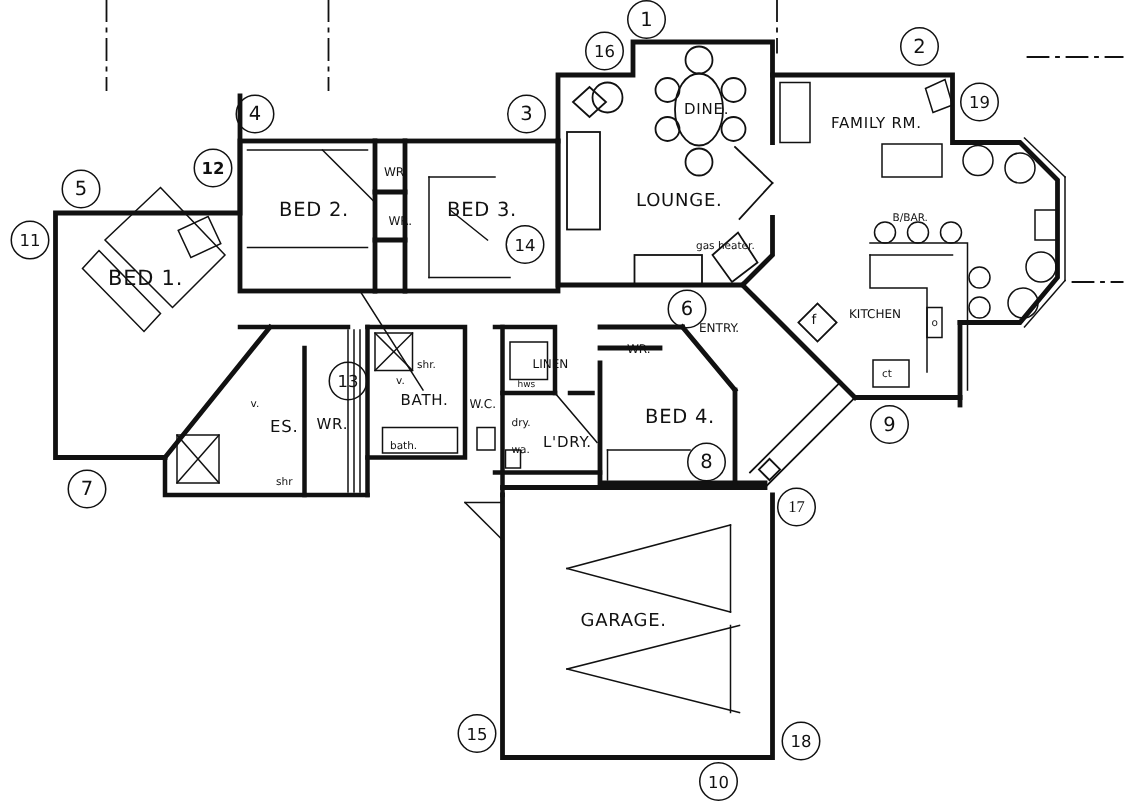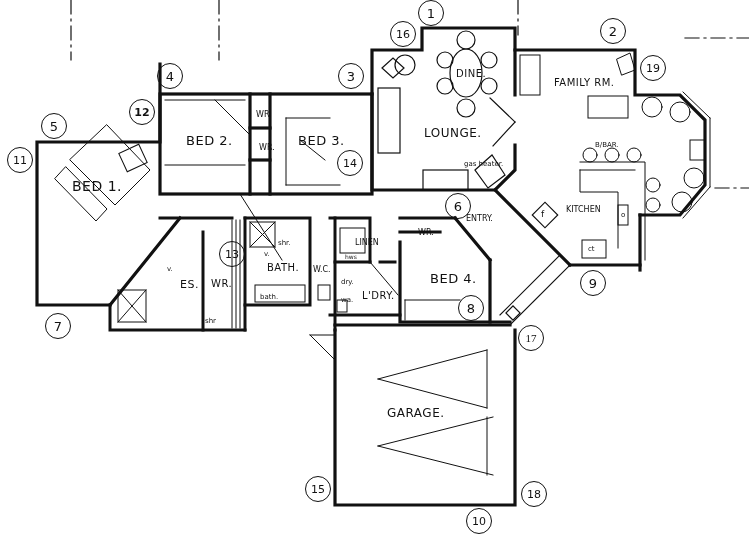--- a/index.html
+++ b/index.html
@@ -190,21 +190,21 @@
 <div class="lbl md" style="left:362px;top:290px;">L'DRY.</div>
 <div class="lbl" style="left:424px;top:126px;font-size:12px;">LOUNGE.</div>
 <div class="lbl md" style="left:456px;top:68px;">DINE.</div>
 <div class="lbl md" style="left:554px;top:77px;">FAMILY RM.</div>
 <div class="lbl sm" style="left:566px;top:205px;">KITCHEN</div>
 <div class="lbl sm" style="left:466px;top:214px;">ENTRY.</div>
 <div class="lbl" style="left:387px;top:406px;font-size:12px;">GARAGE.</div>
 
 <div class="lbl sm" style="left:424px;top:160px;font-size:7px;margin-left:40px;">gas heater.</div>
 <div class="lbl sm" style="left:595px;top:141px;font-size:7px;">B/BAR.</div>
-<div class="lbl sm" style="left:157px;top:317px;font-size:7px;padding-left:48px;">shr</div>
+<div class="lbl sm" style="left:136px;top:317px;font-size:7px;padding-left:48px;">shr</div>
 <div class="lbl sm" style="left:278px;top:239px;font-size:7px;">shr.</div>
 <div class="lbl sm" style="left:260px;top:293px;font-size:7px;">bath.</div>
 <div class="lbl sm" style="left:341px;top:278px;font-size:7px;">dry.</div>
 <div class="lbl sm" style="left:341px;top:296px;font-size:7px;">wa.</div>
 <div class="lbl sm" style="left:345px;top:253px;font-size:6px;">hws</div>
 <div class="lbl sm" style="left:541px;top:209px;font-size:9px;">f</div>
 <div class="lbl sm" style="left:588px;top:245px;font-size:7px;">ct</div>
 <div class="lbl sm" style="left:621px;top:211px;font-size:7px;">o</div>
 <div class="lbl sm" style="left:167px;top:265px;font-size:7px;">v.</div>
 <div class="lbl sm" style="left:264px;top:250px;font-size:7px;">v.</div>

